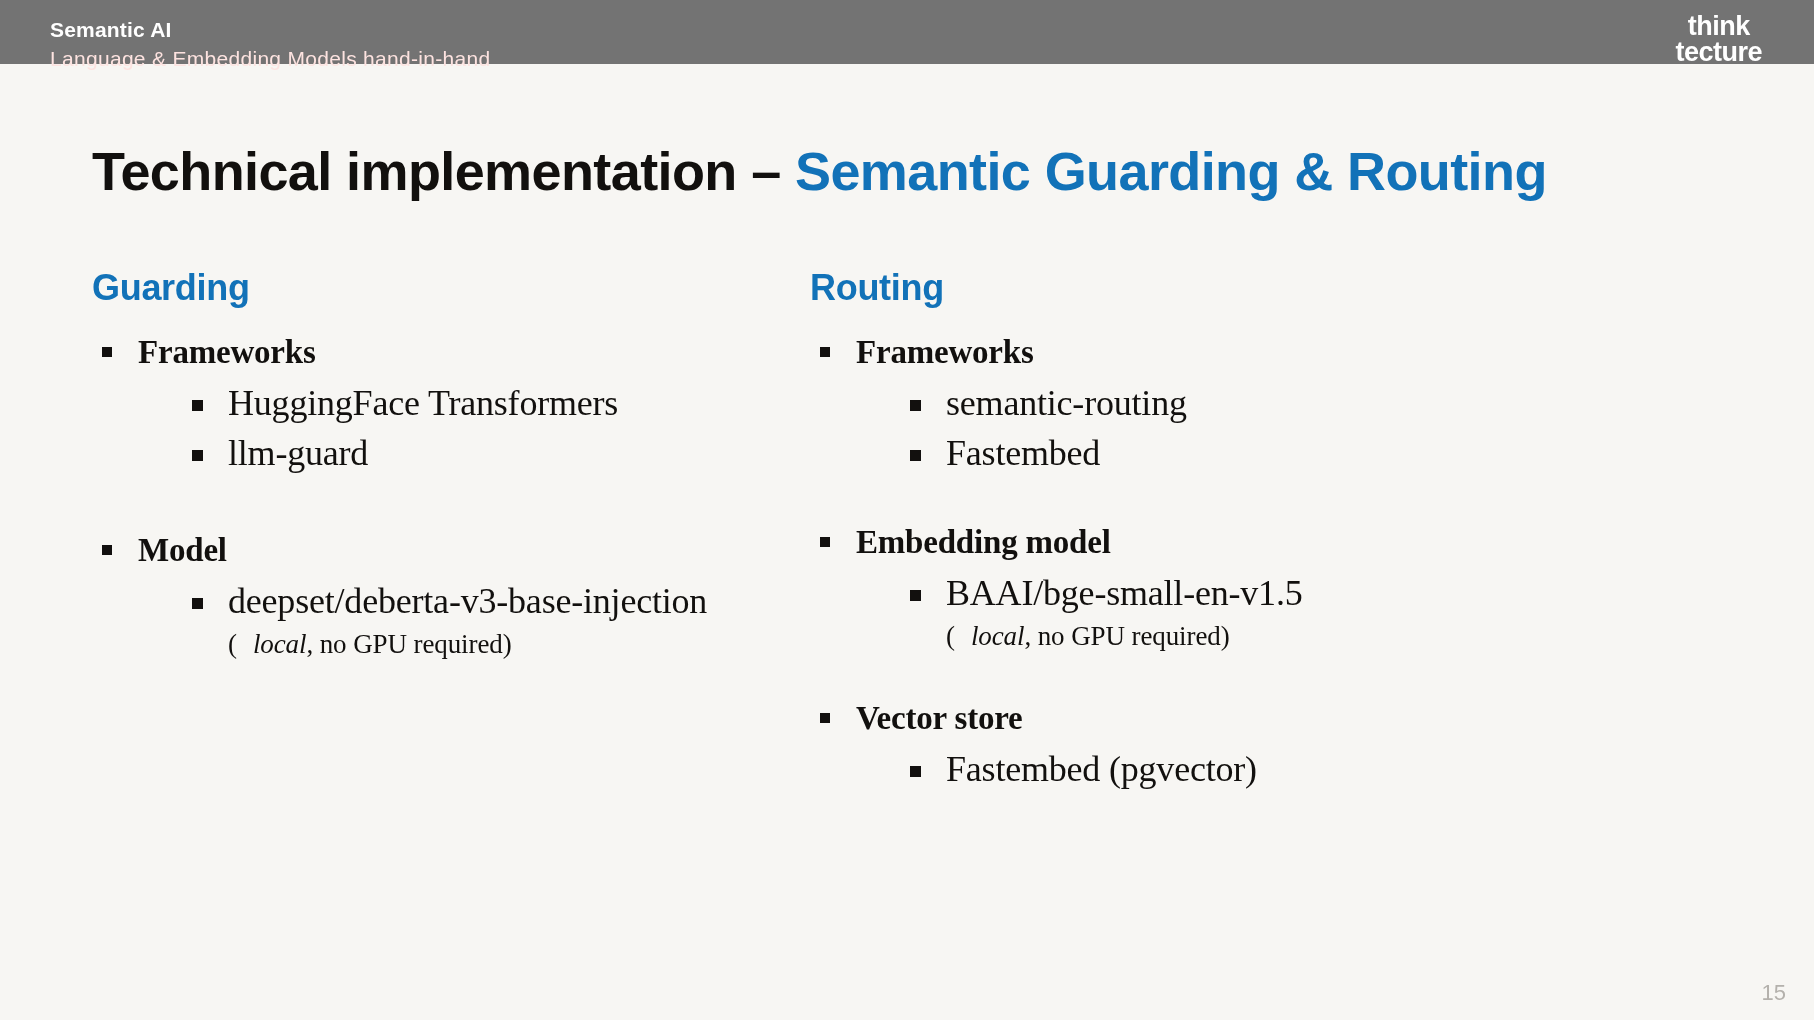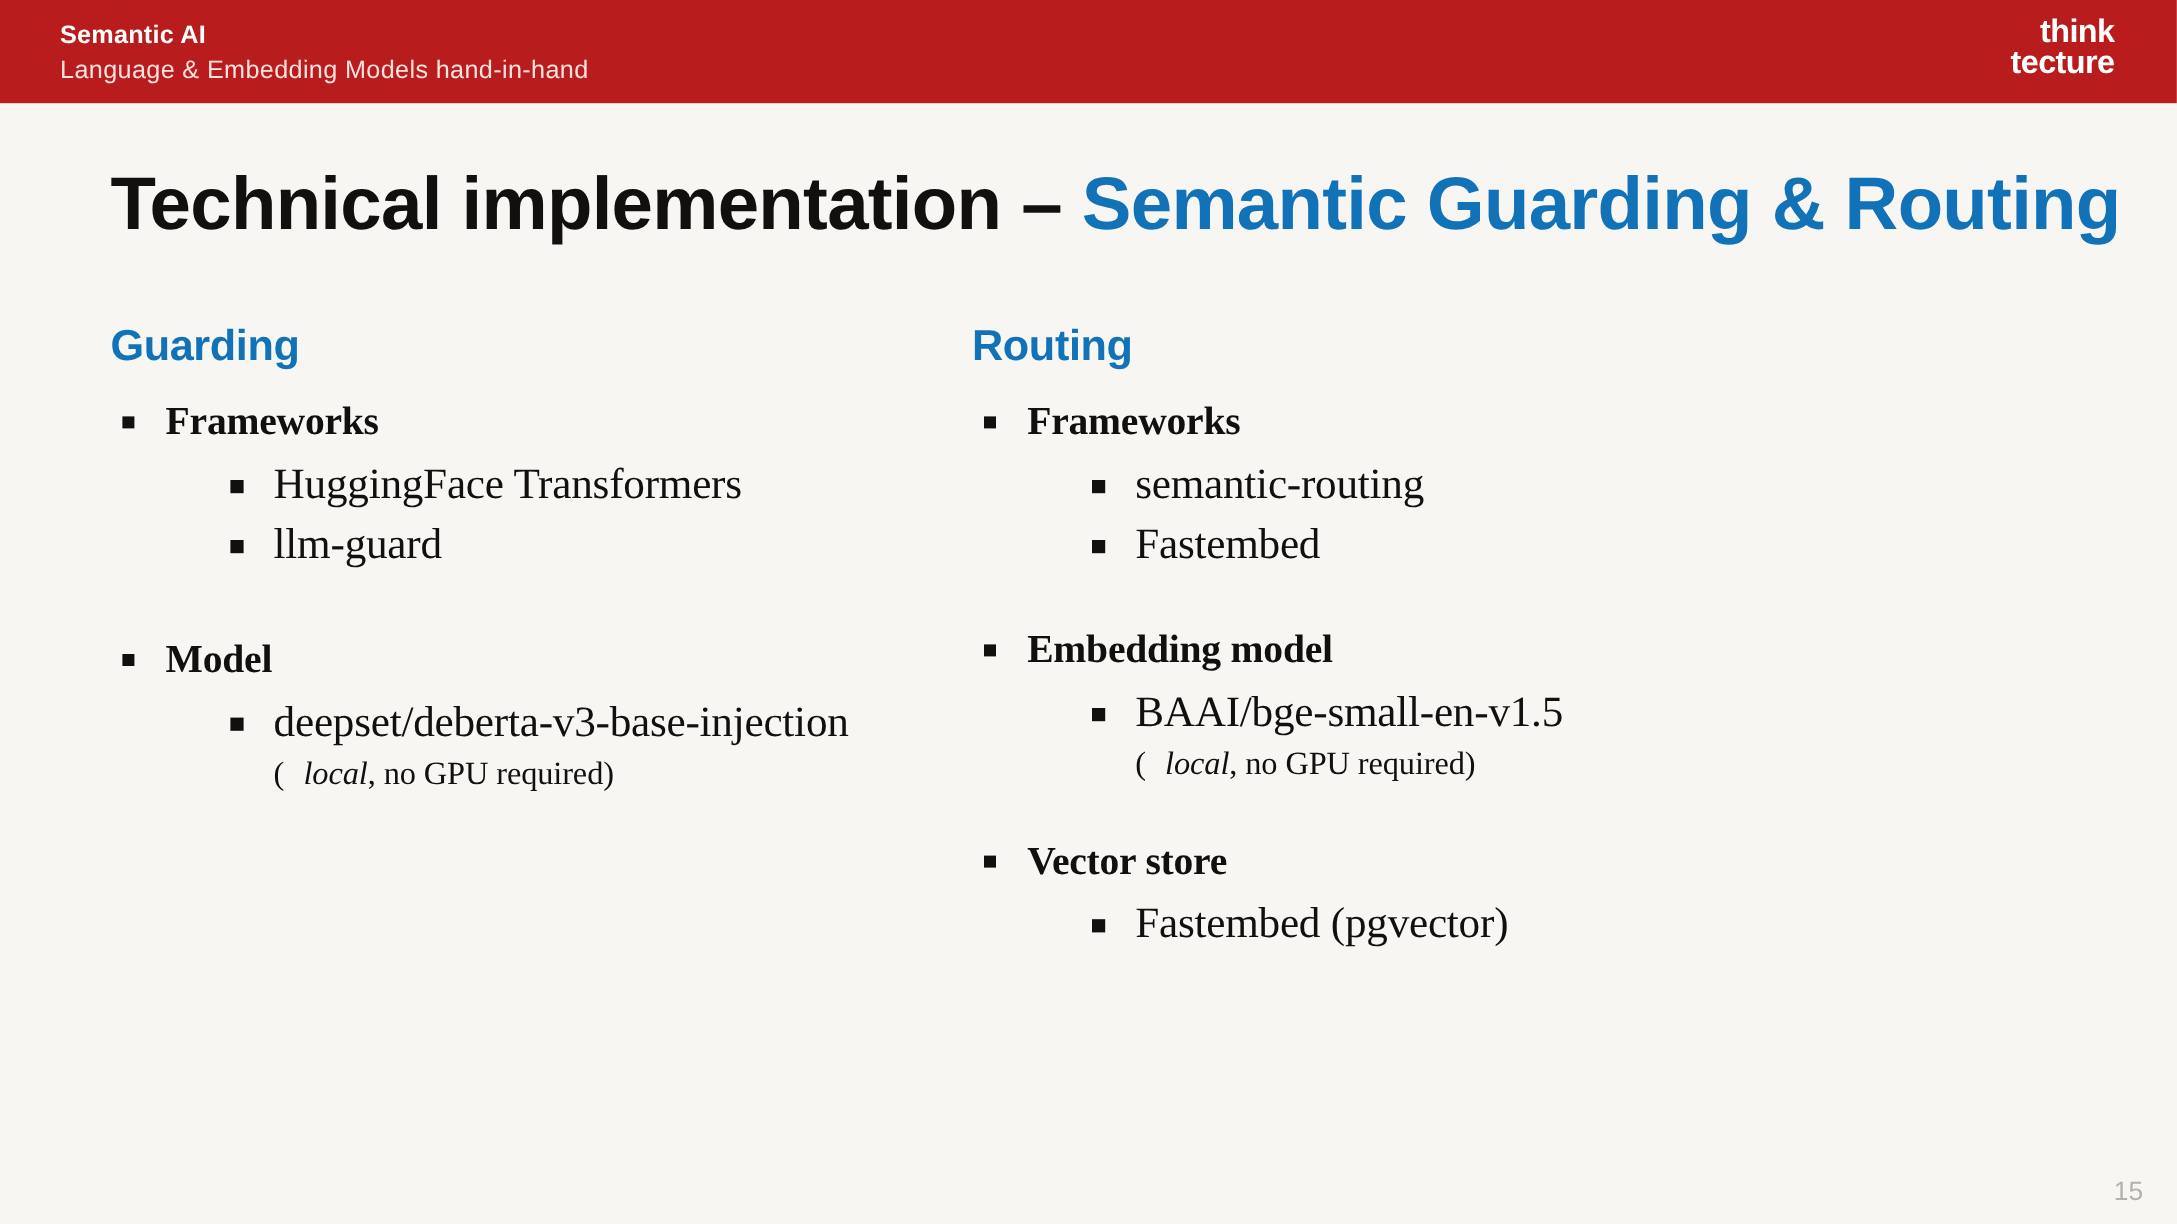--- a/index.html
+++ b/index.html
@@ -13,22 +13,22 @@
     font-family: "Liberation Sans", sans-serif;
     overflow: hidden;
     position: relative;
   }
 
   
   .header-bar {
     position: absolute;
     top: 0; left: 0;
     width: 1814px;
-    height: 86px;
-    background: #b91c1c;
+    height: 64px;
+    background: #737373;
     box-sizing: border-box;
   }
   .header-texts {
     position: absolute;
     left: 50px;
     top: 16px;
   }
   .header-title {
     color: #ffffff;
     font-size: 21px;
@@ -47,30 +47,30 @@
   }
   .logo {
     position: absolute;
     right: 52px;
     top: 13px;
     color: #ffffff;
     font-weight: bold;
     font-size: 27px;
     line-height: 26px;
     letter-spacing: -0.5px;
-    text-align: right;
+    text-align: center;
   }
   .logo-line { display: block; }
 
   
   .slide-title {
     position: absolute;
     left: 92px;
     top: 136px;
-    font-size: 62px;
+    font-size: 54px;
     font-weight: bold;
     letter-spacing: -0.6px;
     white-space: nowrap;
     line-height: 70px;
   }
   .title-dark { color: #12100e; }
   .title-accent { color: #1272b8; }
 
   
   .columns {

